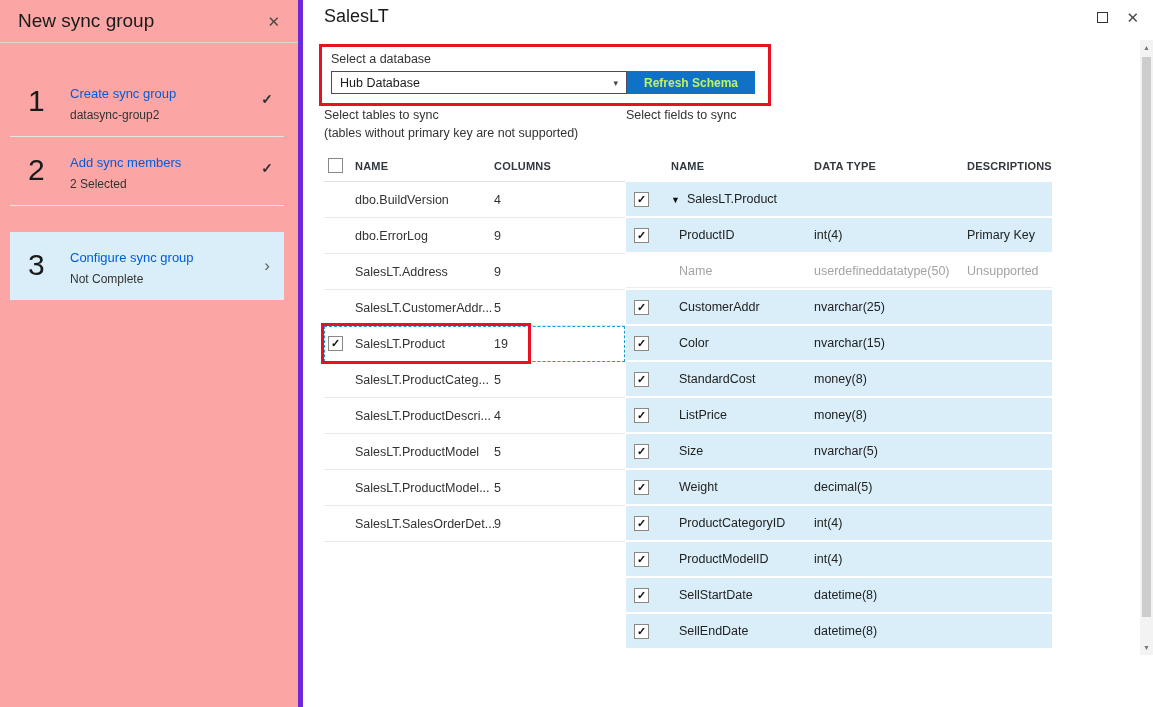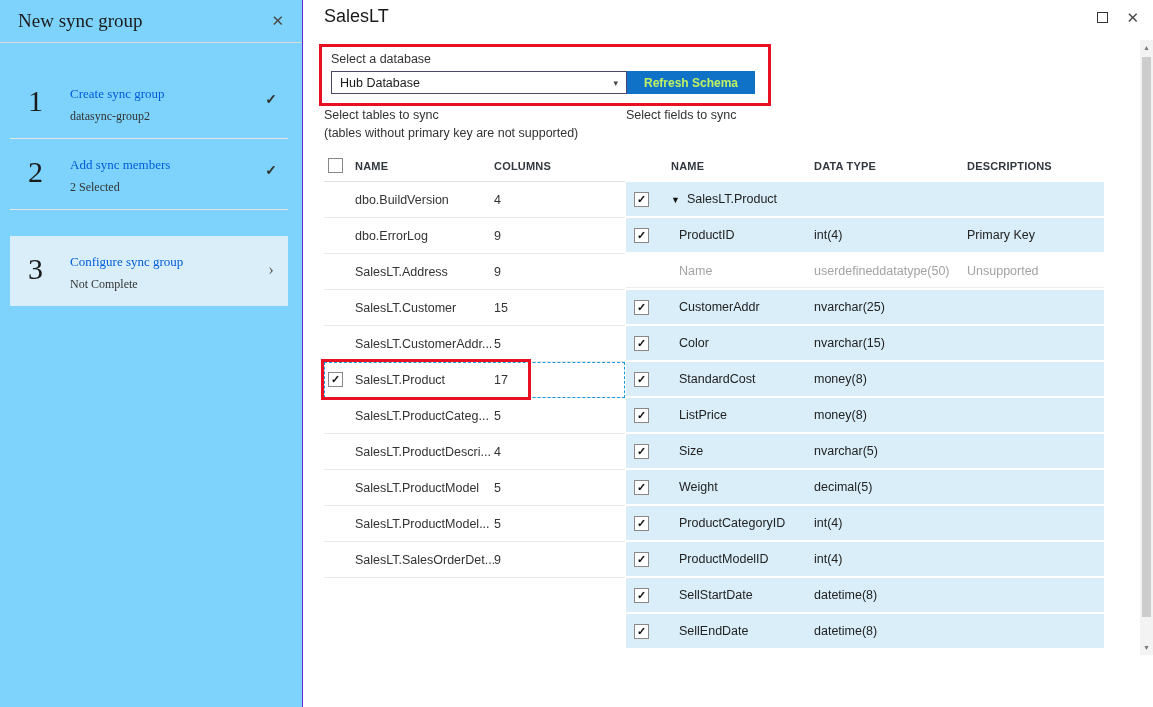--- a/index.html
+++ b/index.html
@@ -8,21 +8,21 @@
     --hl:#d9eef9;
     --step-blue:#015cda;
     --dash:#1a9bd7;
   }
   *{margin:0;padding:0;box-sizing:border-box;}
   html,body{width:1153px;height:707px;}
   body{font-family:"Liberation Sans",sans-serif;background:#fff;color:#333;overflow:hidden;}
   .app{display:flex;width:1153px;height:707px;}
 
   
-  .left-panel{width:303px;flex:0 0 303px;border-right:1px solid #6d28d9;background:#7dd3fc;font-family:Liberation Serif, serif;}
+  .left-panel{width:303px;flex:0 0 303px;border-right:5px solid #6d28d9;background:#fca5a5;}
   .lp-header{height:43px;display:flex;align-items:center;justify-content:space-between;padding:0 18px;border-bottom:1px solid #d9d9d9;}
   .lp-title{font-size:19px;font-weight:400;color:#1a1a1a;}
   .x-icon{font-size:15px;color:#4a4a4a;cursor:pointer;line-height:1;}
   .steps{padding-top:25px;}
   .step{display:flex;margin:0 14px 0 10px;padding:15px 4px 14px 18px;align-items:flex-start;}
   .step.bordered{border-bottom:1px solid #e4e4e4;}
   .step.current{background:var(--hl);margin-top:26px;}
   .step-number{font-size:30px;color:#1a1a1a;width:42px;line-height:36px;font-weight:400;}
   .step-text{flex:1;padding-top:3px;}
   .step-title{color:var(--step-blue);font-size:13px;margin-bottom:7px;}
@@ -40,21 +40,21 @@
   .db-label{font-size:12.5px;color:#333;margin-bottom:5px;}
   .db-row{display:flex;gap:0;}
   .dropdown{width:296px;height:23px;border:1px solid #4a4a68;background:#fff;display:flex;align-items:center;justify-content:space-between;padding:0 8px;font-size:12.5px;color:#1a1a1a;cursor:pointer;}
   .dd-chev{font-size:9px;color:#444;}
   .btn{background:var(--accent);color:#bef264;border:none;font-family:inherit;cursor:pointer;}
   .refresh-btn{width:128px;height:23px;font-size:12px;font-weight:bold;}
 
   .col-label{font-size:12.5px;color:#333;line-height:18px;}
   .label-block{height:44px;}
   .tables-col{position:absolute;left:21px;top:106px;width:301px;}
-  .fields-col{position:absolute;left:323px;top:106px;width:478px;}
+  .fields-col{position:absolute;left:323px;top:106px;width:426px;}
 
   .thead{display:flex;align-items:center;height:32px;font-size:11px;font-weight:bold;color:#32383f;letter-spacing:.2px;}
   .tables-col .thead{border-bottom:1px solid #e0e0e0;}
 
   .cb{width:15px;height:15px;border:1px solid #8a8886;background:#fff;display:inline-flex;align-items:center;justify-content:center;font-size:11px;font-weight:bold;color:#111;flex:0 0 15px;cursor:pointer;}
   .cb.hidden{visibility:hidden;}
 
   
   .lt-cb{width:31px;padding-left:4px;display:flex;}
   .lt-name{flex:0 0 139px;overflow:hidden;white-space:nowrap;}
@@ -172,36 +172,29 @@
             <div class="lt-cb">
               <span class="cb hidden"></span>
             </div>
             <div class="lt-name">SalesLT.Address</div>
             <div class="lt-cols">9</div>
           </div>
           <div class="trow">
             <div class="lt-cb">
               <span class="cb hidden"></span>
             </div>
-            <div class="lt-name">SalesLT.Customer</div>
-            <div class="lt-cols">15</div>
-          </div>
-          <div class="trow">
-            <div class="lt-cb">
-              <span class="cb hidden"></span>
-            </div>
             <div class="lt-name">SalesLT.CustomerAddr...</div>
             <div class="lt-cols">5</div>
           </div>
           <div class="trow selected">
             <div class="lt-cb">
               <span class="cb">✓</span>
             </div>
             <div class="lt-name">SalesLT.Product</div>
-            <div class="lt-cols">17</div>
+            <div class="lt-cols">19</div>
             <span class="row-annot"></span>
           </div>
           <div class="trow">
             <div class="lt-cb">
               <span class="cb hidden"></span>
             </div>
             <div class="lt-name">SalesLT.ProductCateg...</div>
             <div class="lt-cols">5</div>
           </div>
           <div class="trow">

